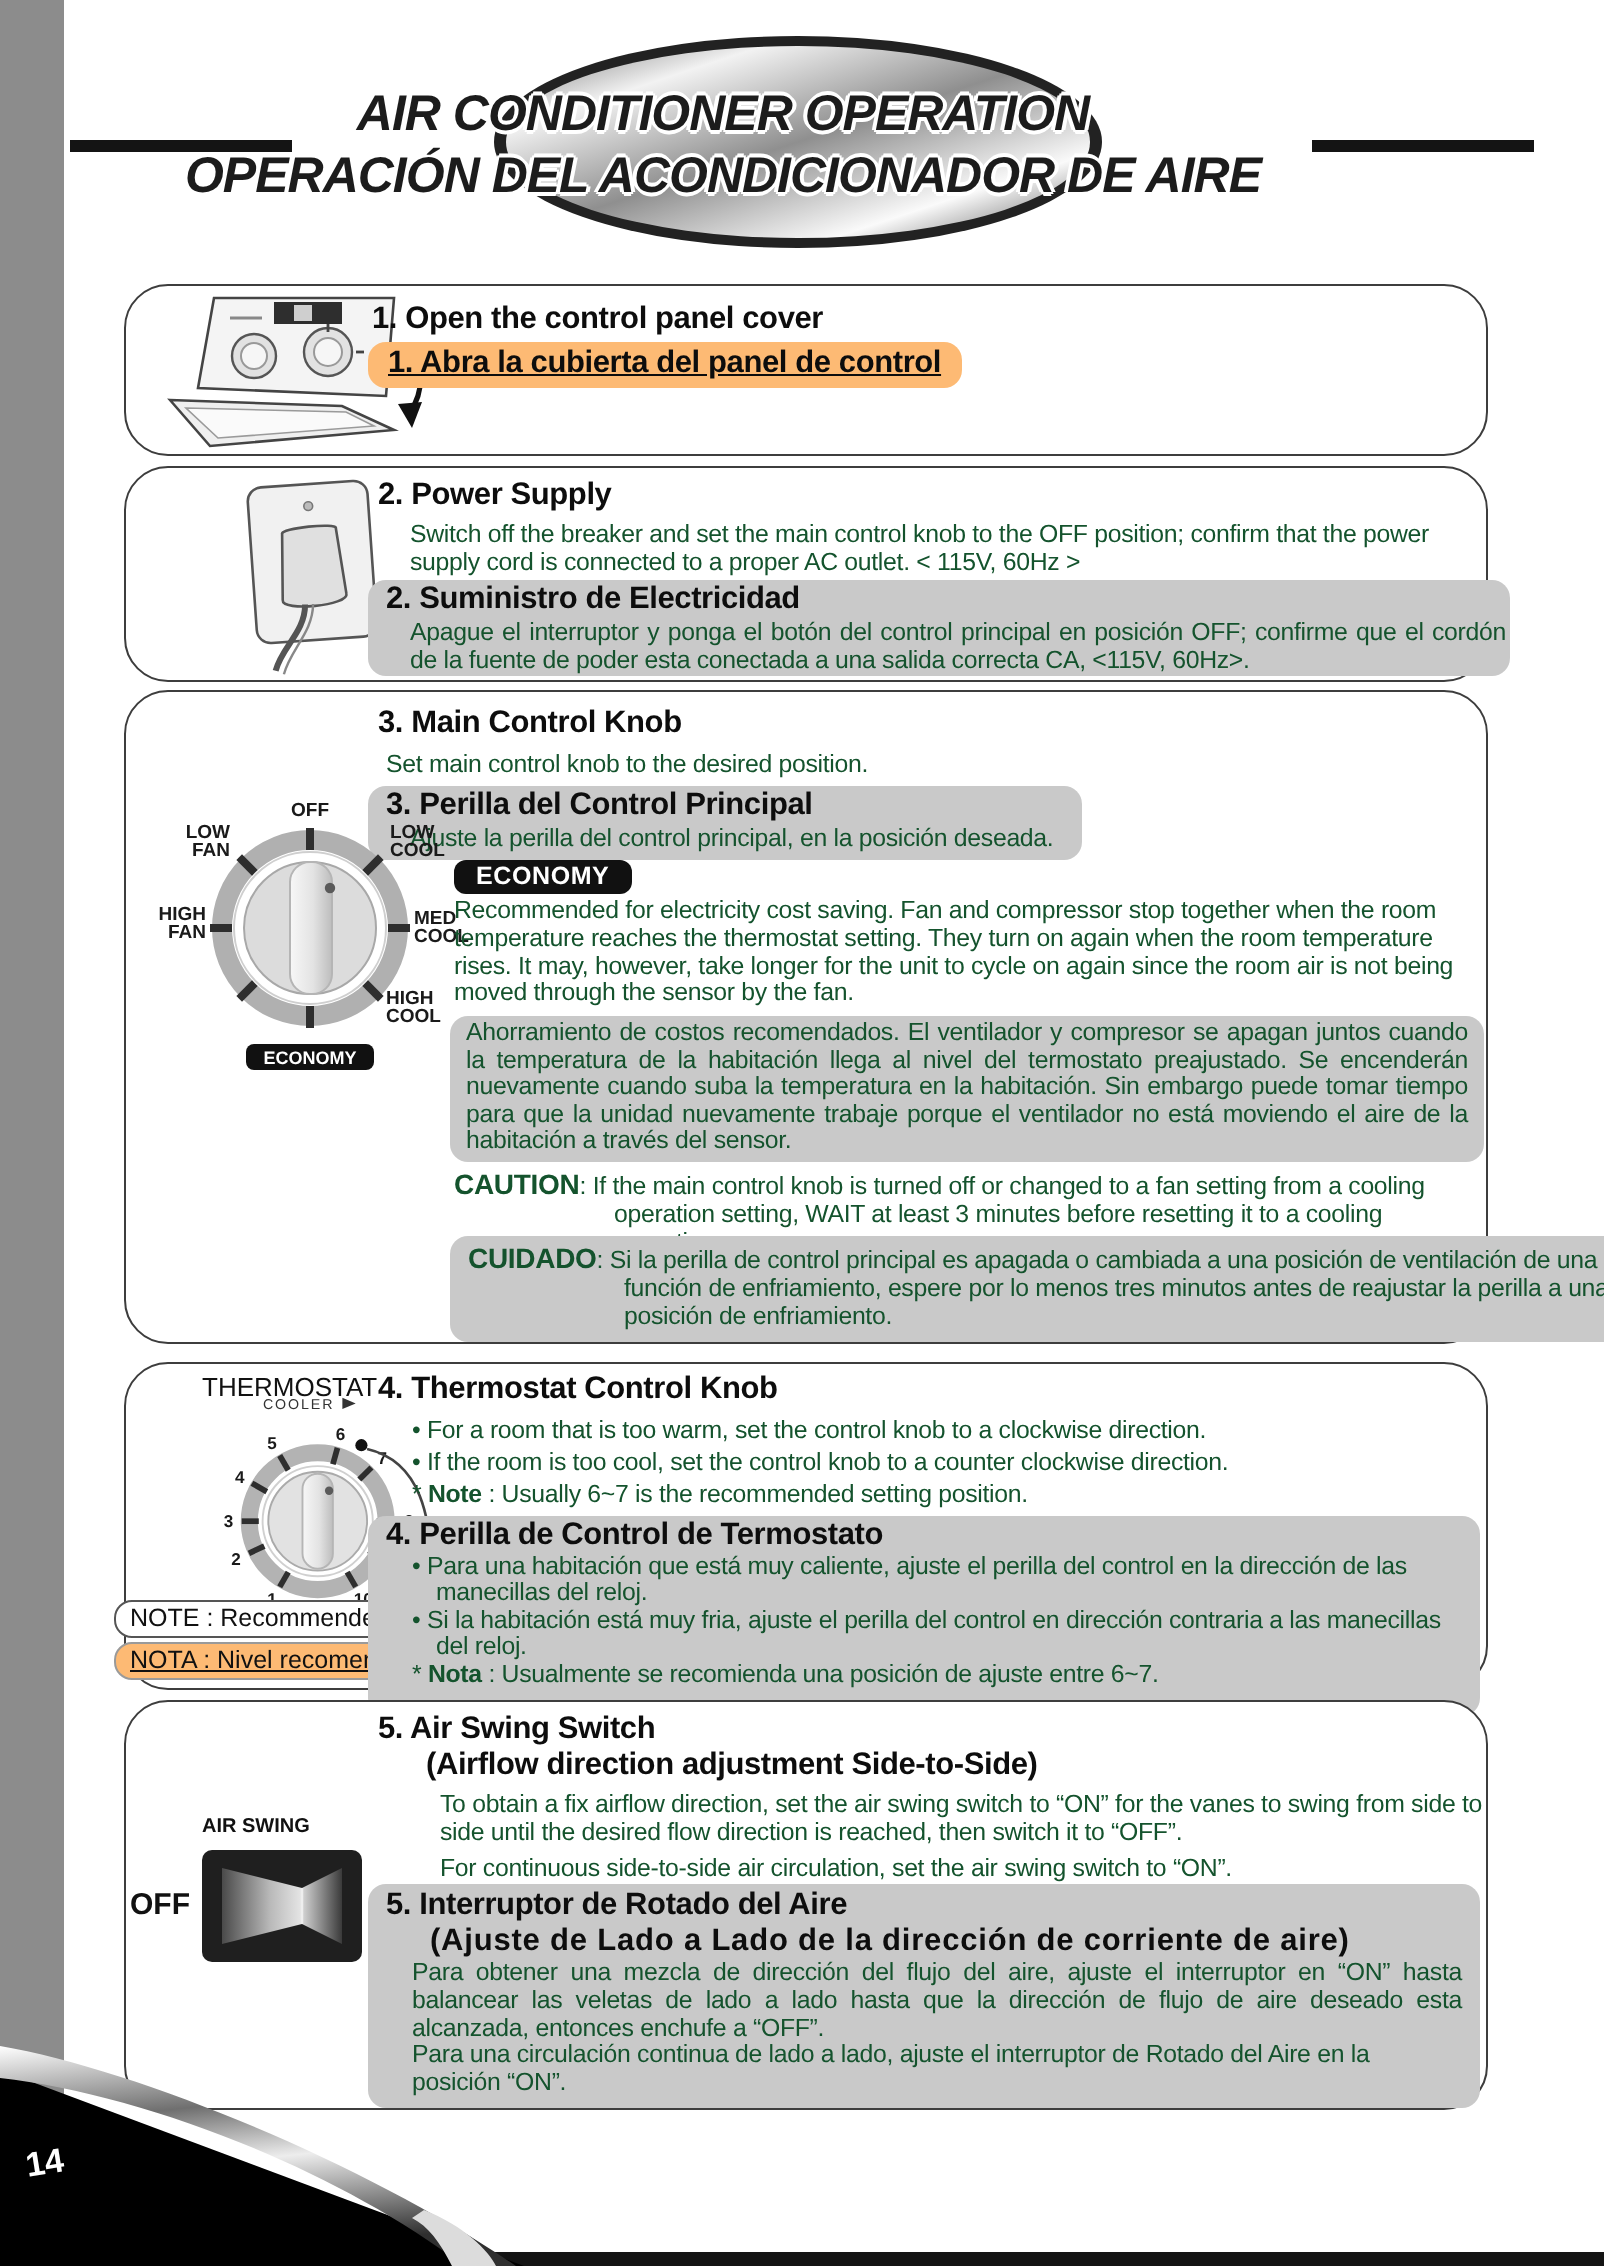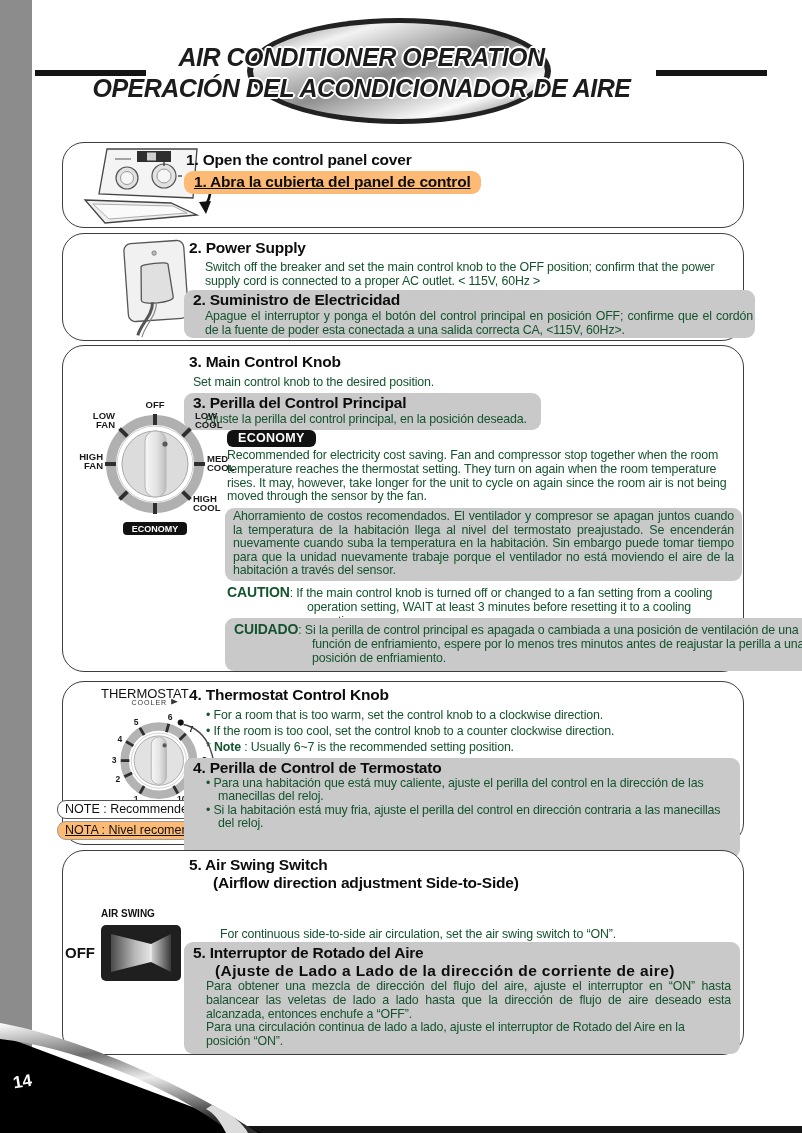--- a/index.html
+++ b/index.html
@@ -216,20 +216,23 @@
   <div class="h" style="left:126px; top:4px;">4. Thermostat Control Knob</div>
   <div class="b bullet" style="left:143px; top:26px; width:530px;">• For a room that is too warm, set the control knob to a clockwise direction.</div>
   <div class="b bullet" style="left:143px; top:42px; width:530px;">• If the room is too cool, set the control knob to a counter clockwise direction.</div>
   <div class="b" style="left:143px; top:58px; width:530px;">
     <span>* </span><span style="font-weight:bold;">Note</span><span> : Usually 6~7 is the recommended setting position.</span>
   </div>
   <div class="gblock" style="left:121px; top:76px; width:556px; height:100px; padding:1px 9px 2px 9px;">
     <div class="h">4. Perilla de Control de Termostato</div>
     <div class="b bullet" style="margin-left:13px; line-height:13.4px;">• Para una habitación que está muy caliente, ajuste el perilla del control en la dirección de las manecillas del reloj.</div>
     <div class="b bullet" style="margin-left:13px; line-height:13.4px;">• Si la habitación está muy fria, ajuste el perilla del control en dirección contraria a las manecillas del reloj.</div>
+    <div class="b" style="margin-left:13px; line-height:13.4px;">
+      <span>* </span><span style="font-weight:bold;">Nota</span><span> : Usualmente se recomienda una posición de ajuste entre 6~7.</span>
+    </div>
   </div>
 </div>
 
 <div class="panel p5">
   <div class="small-label" style="left:38px; top:57px; font-weight:bold; font-size:10px;">AIR SWING</div>
   <div class="small-label" style="left:2px; top:93px; font-weight:bold; font-size:15px;">OFF</div>
   <svg style="left:38px; top:74px;" width="80" height="58" viewBox="0 0 80 58">
     <defs>
       <linearGradient id="aswL" x1="0" y1="0" x2="1" y2="0">
         <stop offset="0" stop-color="#4a4a4a"></stop>
@@ -243,20 +246,21 @@
     </defs>
     <rect x="0" y="0" width="80" height="56" rx="5" fill="#1f1f1f"></rect>
     <polygon points="10,9 50,19 50,37 10,47" fill="url(#aswL)"></polygon>
     <polygon points="50,19 70,9 70,47 50,37" fill="url(#aswR)"></polygon>
     <line x1="50" y1="19" x2="50" y2="37" stroke="#eee" stroke-width="1.2"></line>
   </svg>
   <div class="small-label" style="left:121px; top:93px; font-weight:bold; font-size:15px;">ON</div>
 
   <div class="h" style="left:126px; top:5px;">5. Air Swing Switch</div>
   <div class="h" style="left:150px; top:23px;">(Airflow direction adjustment Side-to-Side)</div>
+  <div class="b" style="left:157px; top:44px; width:526px;">To obtain a fix airflow direction, set the air swing switch to “ON” for the vanes to swing from side to side until the desired flow direction is reached, then switch it to “OFF”.</div>
   <div class="b" style="left:157px; top:76px; width:526px;">For continuous side-to-side air circulation, set the air swing switch to “ON”.</div>
 
   <div class="gblock" style="left:121px; top:91px; width:556px; height:112px; padding:2px 9px 3px 9px;">
     <div class="h">5. Interruptor de Rotado del Aire</div>
     <div class="h" style="margin-left:22px; letter-spacing:0.4px;">(Ajuste de Lado a Lado de la dirección de corriente de aire)</div>
     <div class="b just" style="margin-left:13px; line-height:13.8px;">Para obtener una mezcla de dirección del flujo del aire, ajuste el interruptor en “ON” hasta balancear las veletas de lado a lado hasta que la dirección de flujo de aire deseado esta alcanzada, entonces enchufe a “OFF”.</div>
     <div class="b" style="margin-left:13px; line-height:13.8px;">Para una circulación continua de lado a lado, ajuste el interruptor de Rotado del Aire en la posición “ON”.</div>
   </div>
 </div>
 

